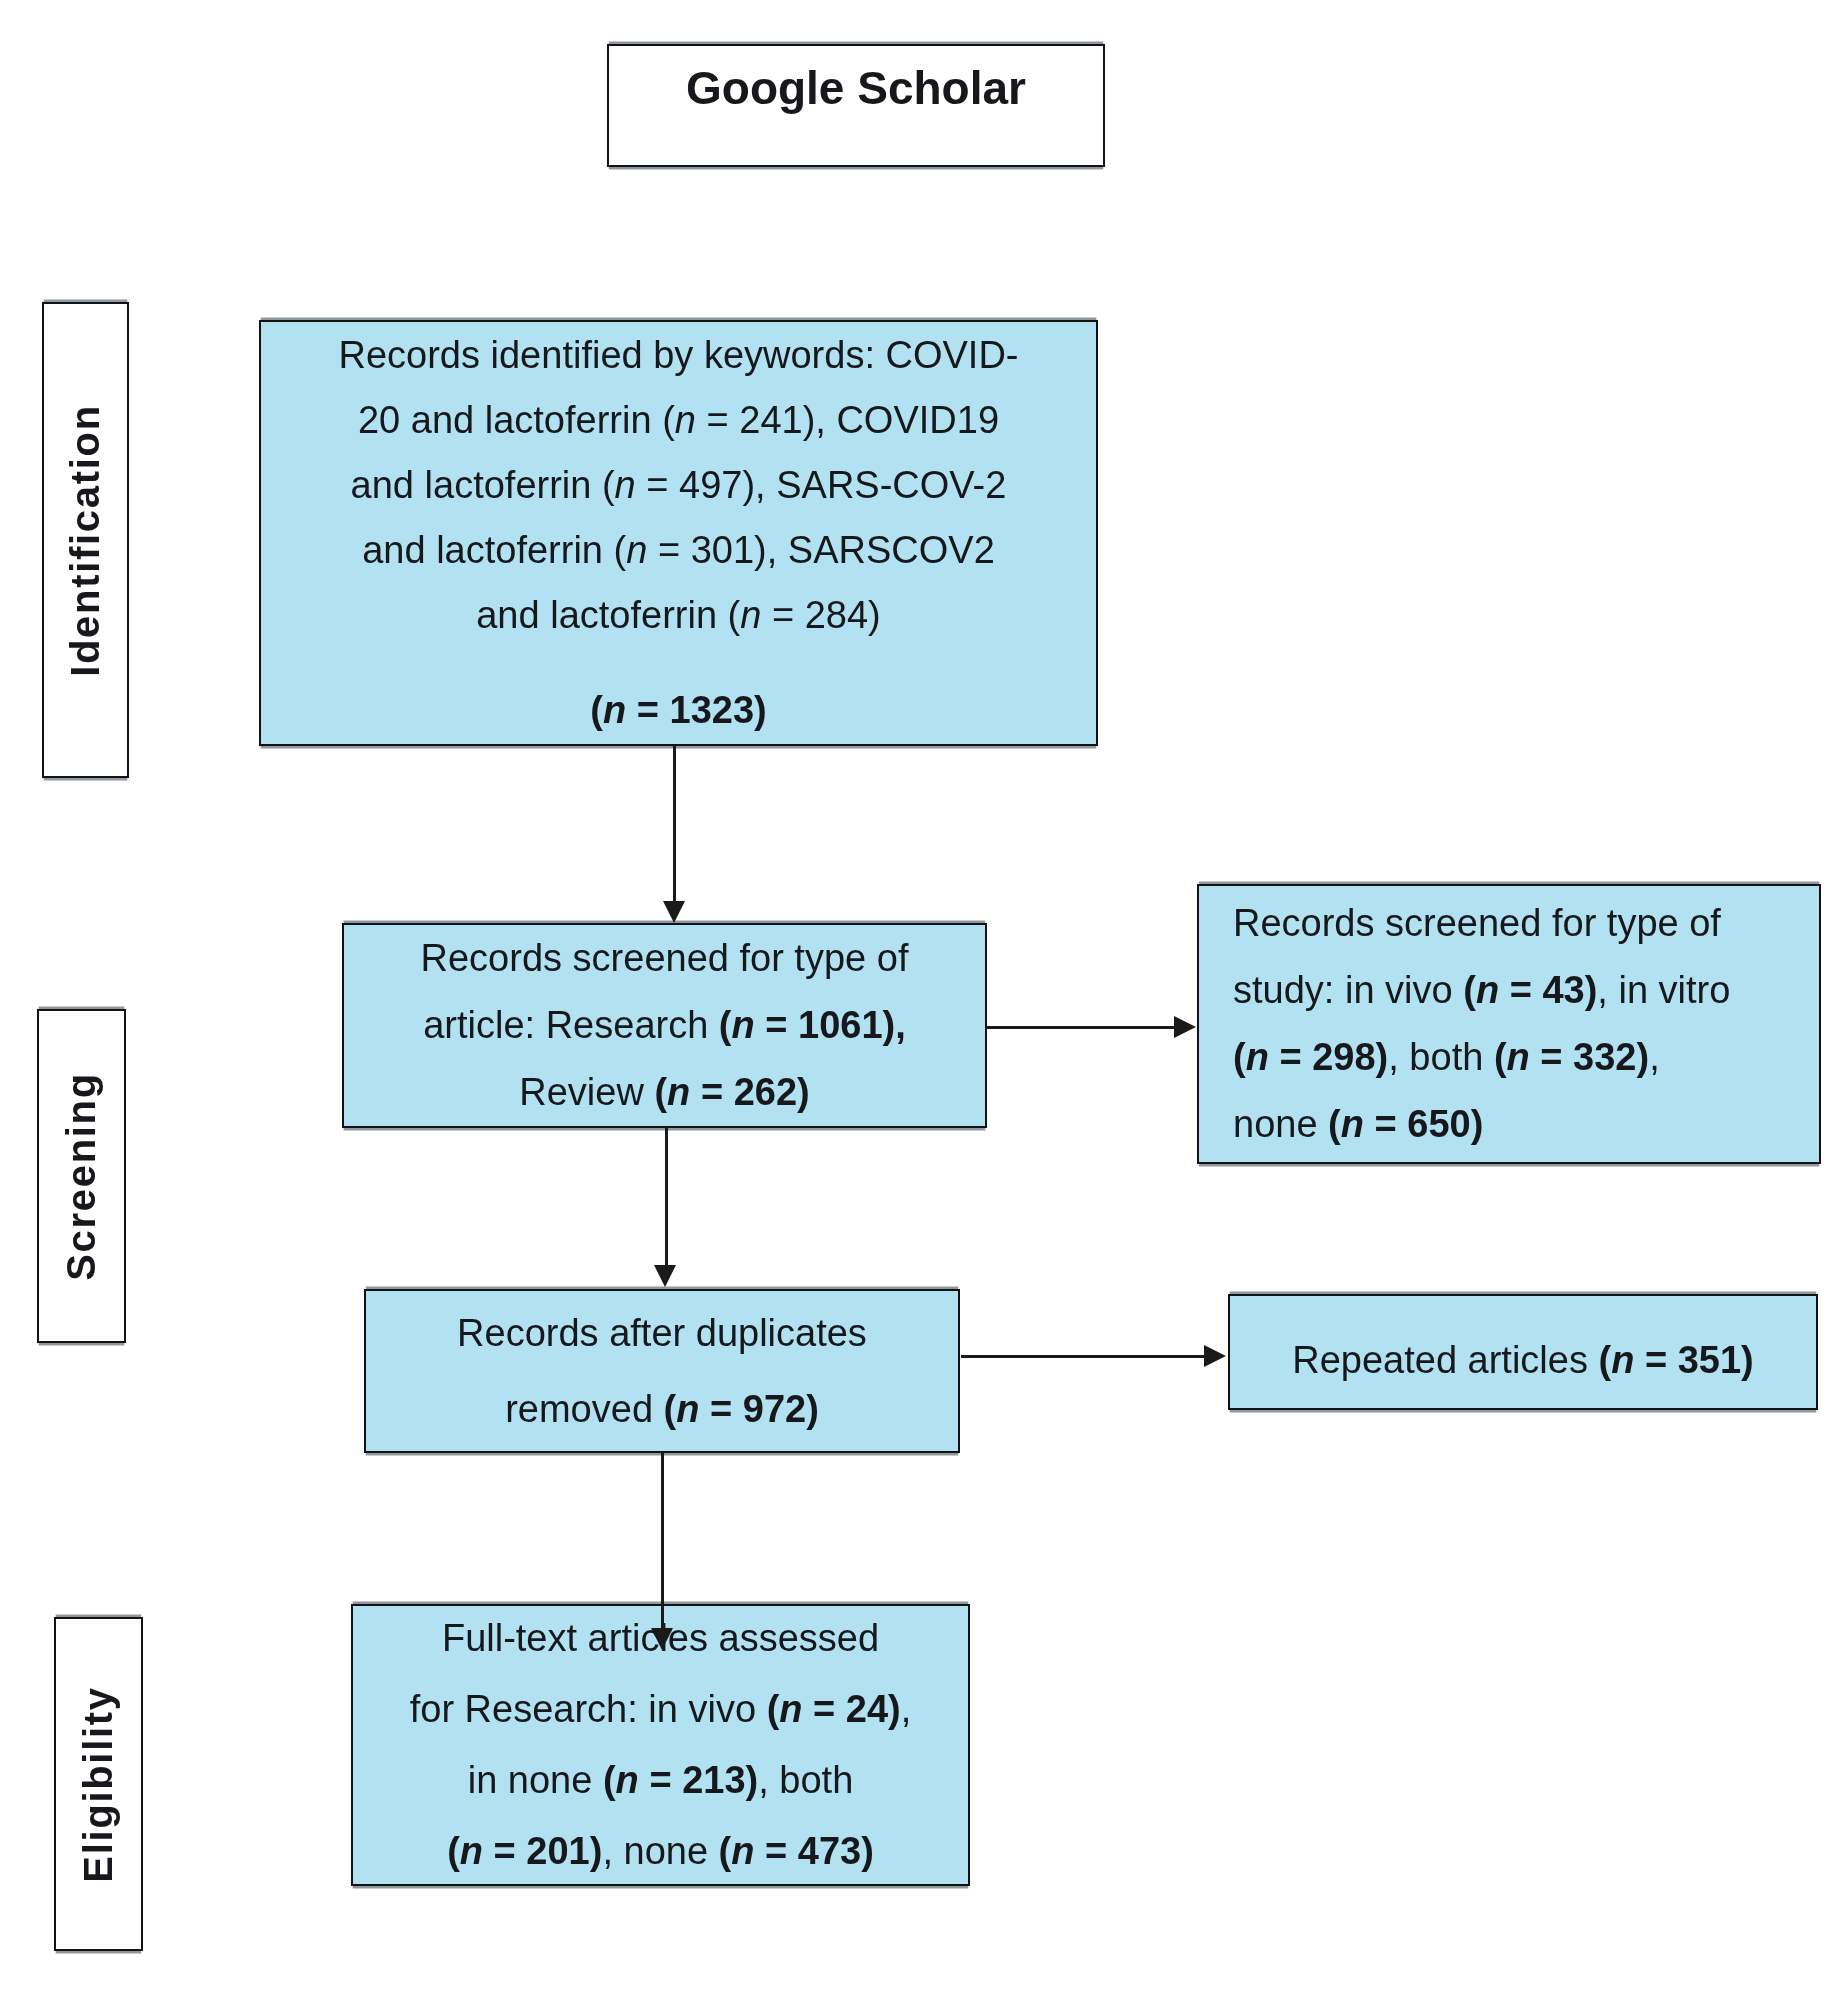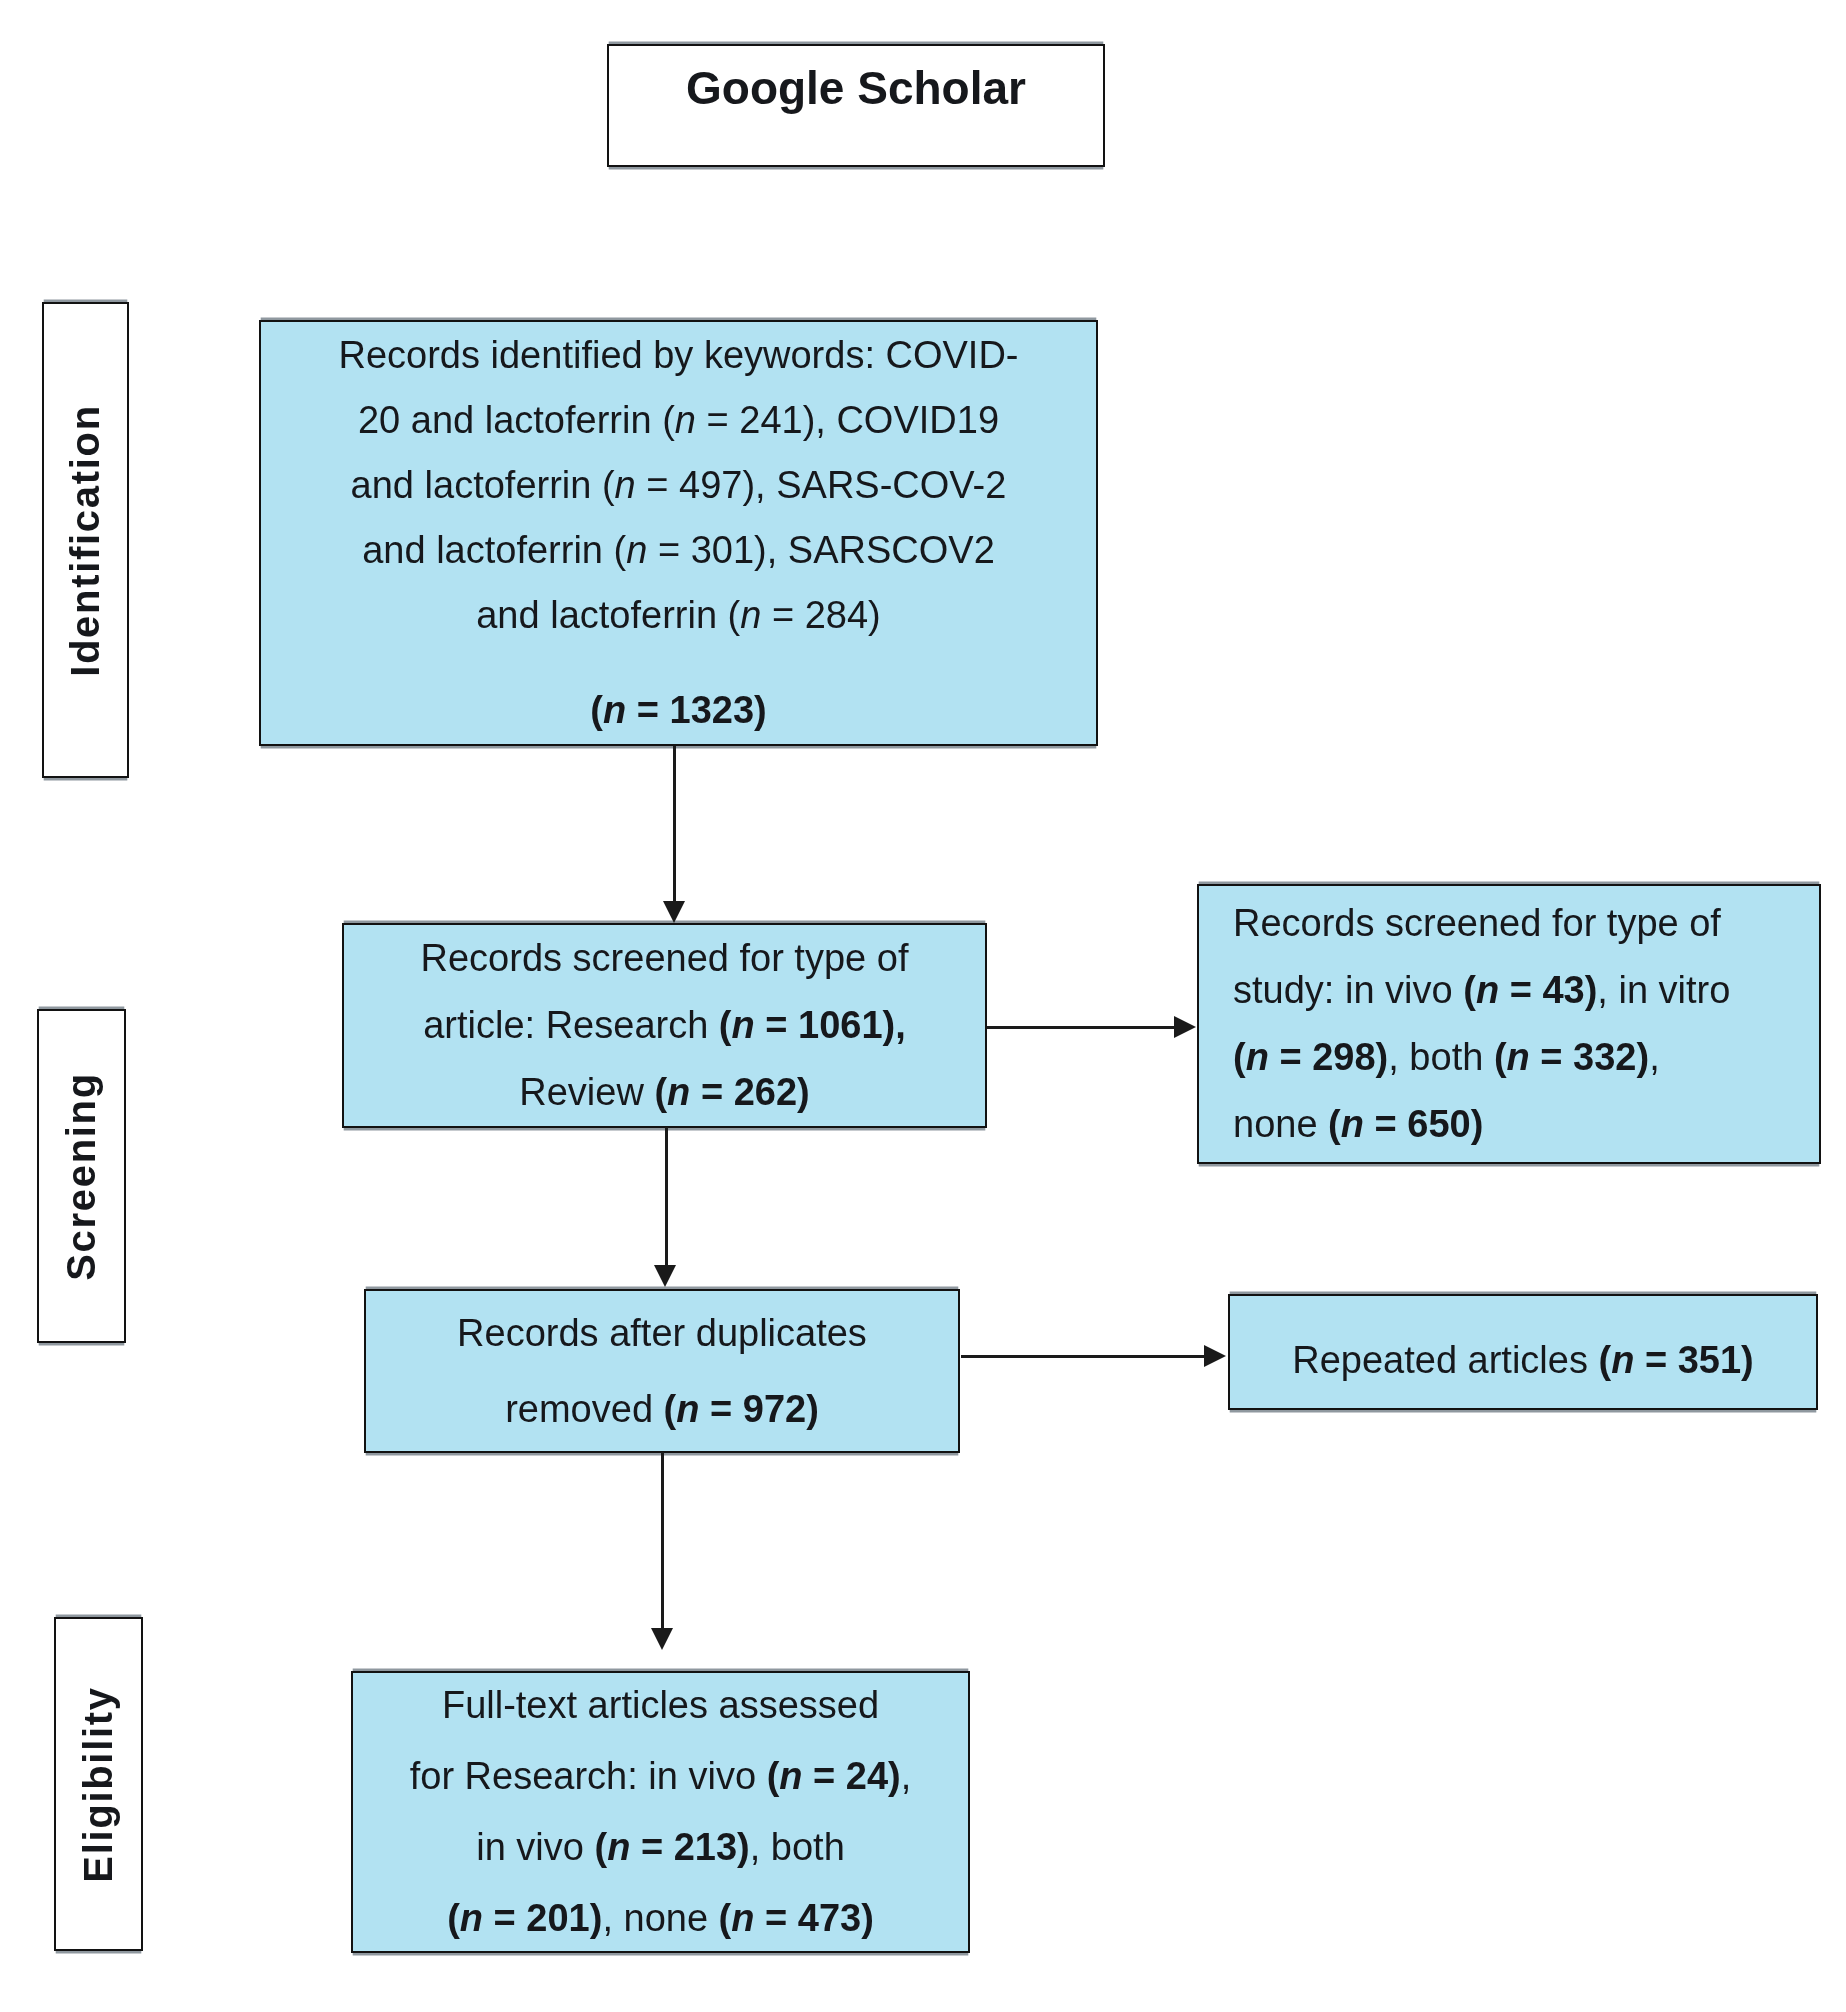--- a/index.html
+++ b/index.html
@@ -109,25 +109,25 @@
         <div class="line"><span>removed </span><span class="b">(</span><span class="b i">n</span><span class="b"> = 972)</span></div>
       </div>
   </div>
 
   <div class="box blue lh60" style="left:1228px;top:1294px;width:590px;height:116px;">
     <div class="lines">
         <div class="line"><span>Repeated articles </span><span class="b">(</span><span class="b i">n</span><span class="b"> = 351)</span></div>
       </div>
   </div>
 
-  <div class="box blue lh84" style="left:351px;top:1671px;width:619px;height:282px;">
+  <div class="box blue lh84" style="left:351px;top:1604px;width:619px;height:282px;">
     <div class="lines">
         <div class="line"><span>Full-text articles assessed</span></div>
         <div class="line"><span>for Research: in vivo </span><span class="b">(</span><span class="b i">n</span><span class="b"> = 24)</span><span>,</span></div>
-        <div class="line"><span>in vivo </span><span class="b">(</span><span class="b i">n</span><span class="b"> = 213)</span><span>, both</span></div>
+        <div class="line"><span>in none </span><span class="b">(</span><span class="b i">n</span><span class="b"> = 213)</span><span>, both</span></div>
         <div class="line"><span class="b">(</span><span class="b i">n</span><span class="b"> = 201)</span><span>, none </span><span class="b">(</span><span class="b i">n</span><span class="b"> = 473)</span></div>
       </div>
   </div>
 
   <div class="vline" style="left:673px;top:746px;height:156px;"></div>
   <div class="ah-down" style="left:663px;top:901px;"></div>
 
   <div class="vline" style="left:665px;top:1127px;height:139px;"></div>
   <div class="ah-down" style="left:654px;top:1265px;"></div>
 

